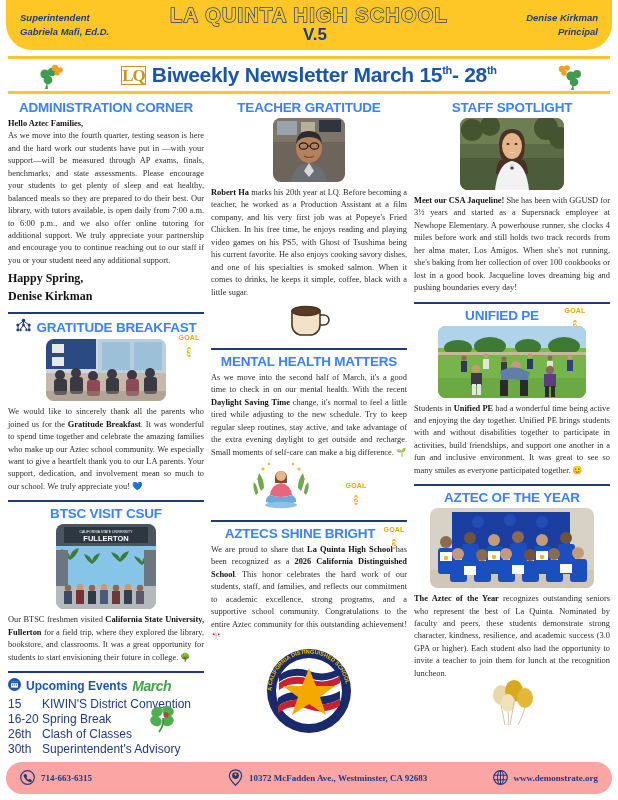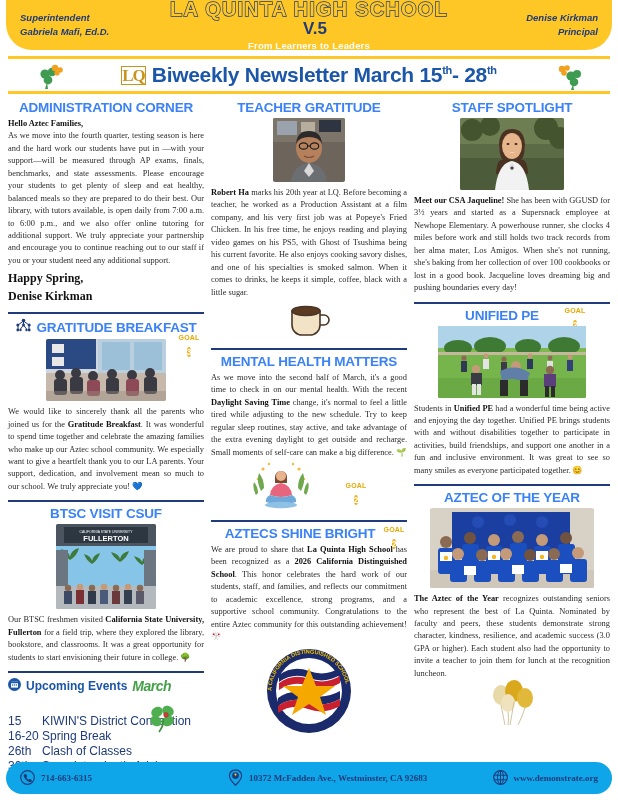--- a/index.html
+++ b/index.html
@@ -139,21 +139,21 @@
   .signoff {
     font-family: "Liberation Serif", serif;
     font-size: 12px;
     font-weight: bold;
     color: #111;
     line-height: 1.5;
   }
 
   
   .photo {
-    border-radius: 2px;
+    border-radius: 8px;
     margin: 0 auto 5px auto;
     display: block;
     overflow: hidden;
     position: relative;
   }
 
   
   .goal-badge {
     position: absolute;
     width: 26px;
@@ -178,21 +178,21 @@
     font-size: 8.5px;
     line-height: 13px;
     margin: 1px auto 0 auto;
   }
 
   
   .events-head {
     display: flex;
     align-items: center;
     gap: 5px;
-    margin-bottom: 18px;
+    margin-bottom: 1px;
   }
   .events-title {
     font-family: "Liberation Sans", sans-serif;
     font-weight: bold;
     font-size: 12px;
     color: #1B56A8;
   }
   .events-month {
     font-family: "Liberation Sans", sans-serif;
     font-weight: bold;
@@ -208,21 +208,21 @@
     color: #1F3B7B;
   }
   table.events td { padding: 0.5px 0; vertical-align: top; }
   table.events td.date { width: 34px; }
 
   
   .footer {
     position: absolute;
     left: 6px; right: 6px; bottom: 6px;
     height: 32px;
-    background: #0ea5e9;
+    background: #fca5a5;
     border-radius: 16px;
     display: flex;
     align-items: center;
     padding: 0 14px;
     font-family: "Liberation Serif", serif;
     font-weight: bold;
     font-size: 9px;
     color: #1F3B7B;
   }
   .foot-item { display: flex; align-items: center; gap: 6px; }
@@ -236,21 +236,20 @@
 
 <div class="masthead">
   <div class="mh-left">
     <div>Superintendent</div>
     <div>Gabriela Mafi, Ed.D.</div>
   </div>
   <div class="mh-center">
     <div>
       <span class="school-title">LA QUINTA HIGH SCHOOL</span><span class="version">V.5</span>
     </div>
-    <div class="tagline">From Learners to Leaders</div>
   </div>
   <div class="mh-right">
     <div>Denise Kirkman</div>
     <div>Principal</div>
   </div>
 </div>
 
 <div class="banner">
   <span class="clover-left">
     <svg width="30" height="28" viewBox="0 0 30 28">

